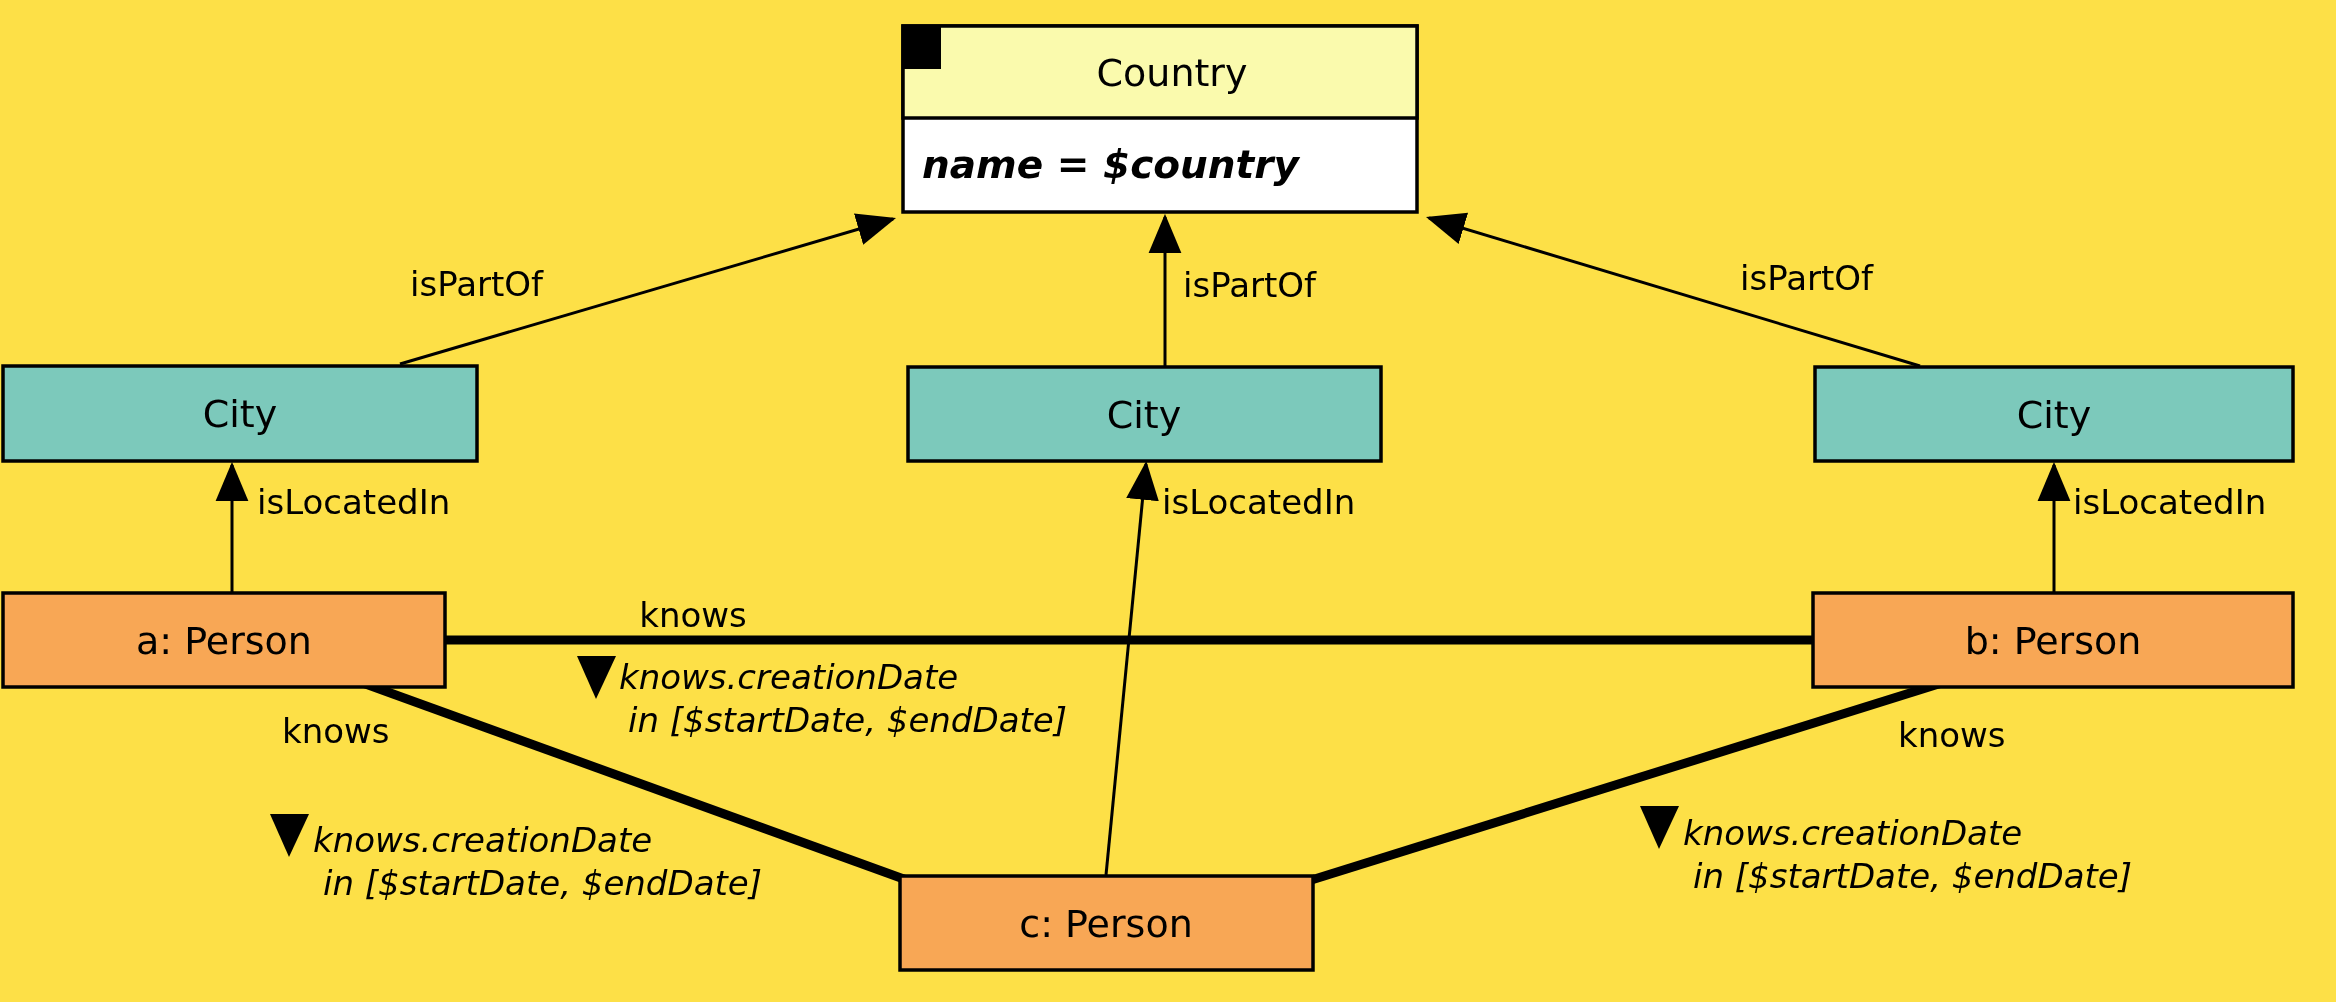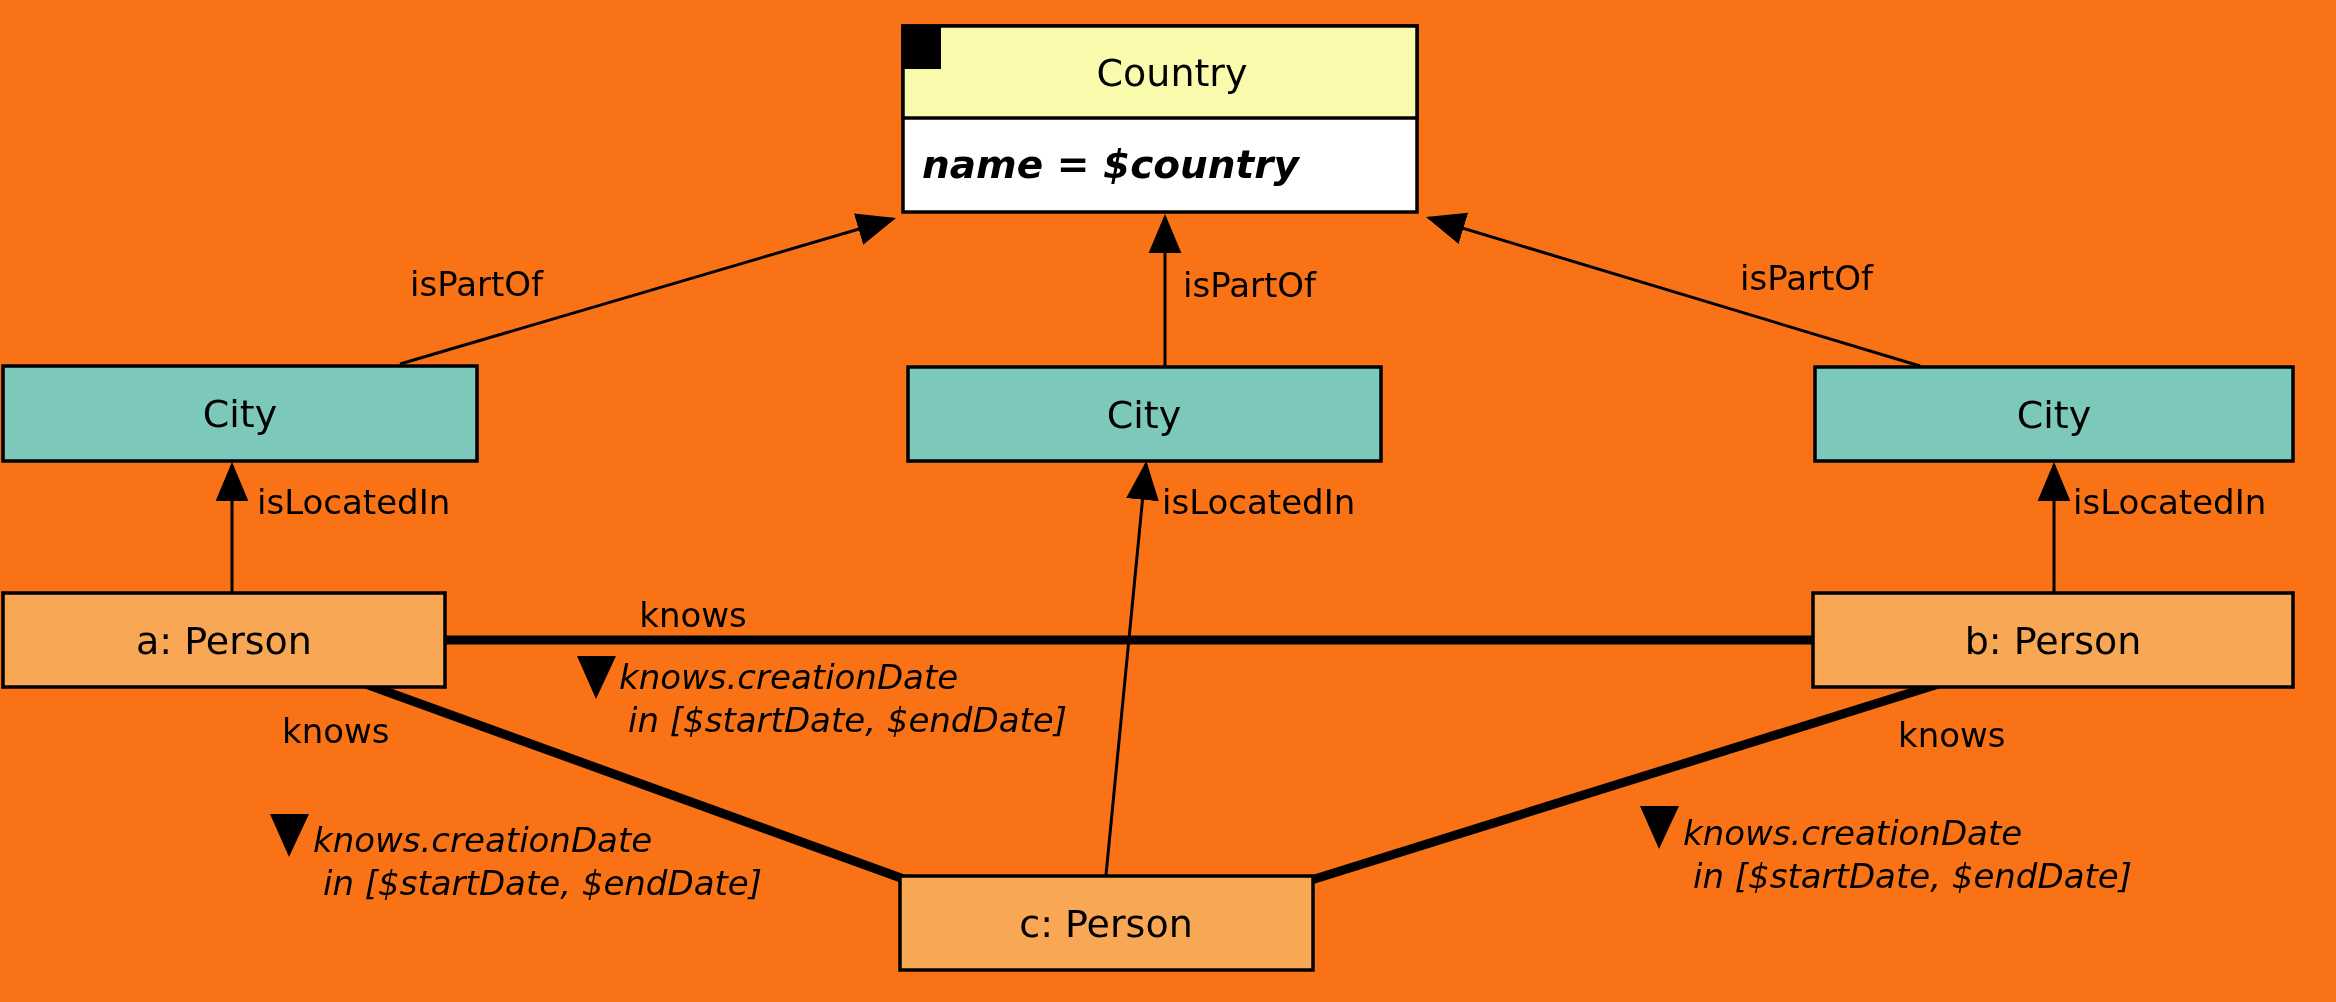--- a/index.html
+++ b/index.html
@@ -4,21 +4,21 @@
 <style>
   html, body {
     margin: 0;
     padding: 0;
     background: #ffffff;
   }
   .canvas-wrap {
     position: relative;
     width: 2336px;
     height: 1002px;
-    background: #f97316;
+    background: #fde047;
     font-family: "DejaVu Sans", sans-serif;
   }
   svg { display: block; }
   .node-rect   { stroke: #000000; stroke-width: 3.5px; }
   .node-label  { font-size: 38px; fill: #000000; text-anchor: middle; }
   .attr-text   { font-size: 39px; font-weight: bold; font-style: italic; fill: #000000; }
   .edge-label  { font-size: 34px; fill: #000000; }
   .edge-label-mid { font-size: 34px; fill: #000000; text-anchor: middle; }
   .constraint-text { font-size: 34px; font-style: italic; fill: #000000; }
   .thin-edge   { stroke: #000000; stroke-width: 3px; fill: none; }

